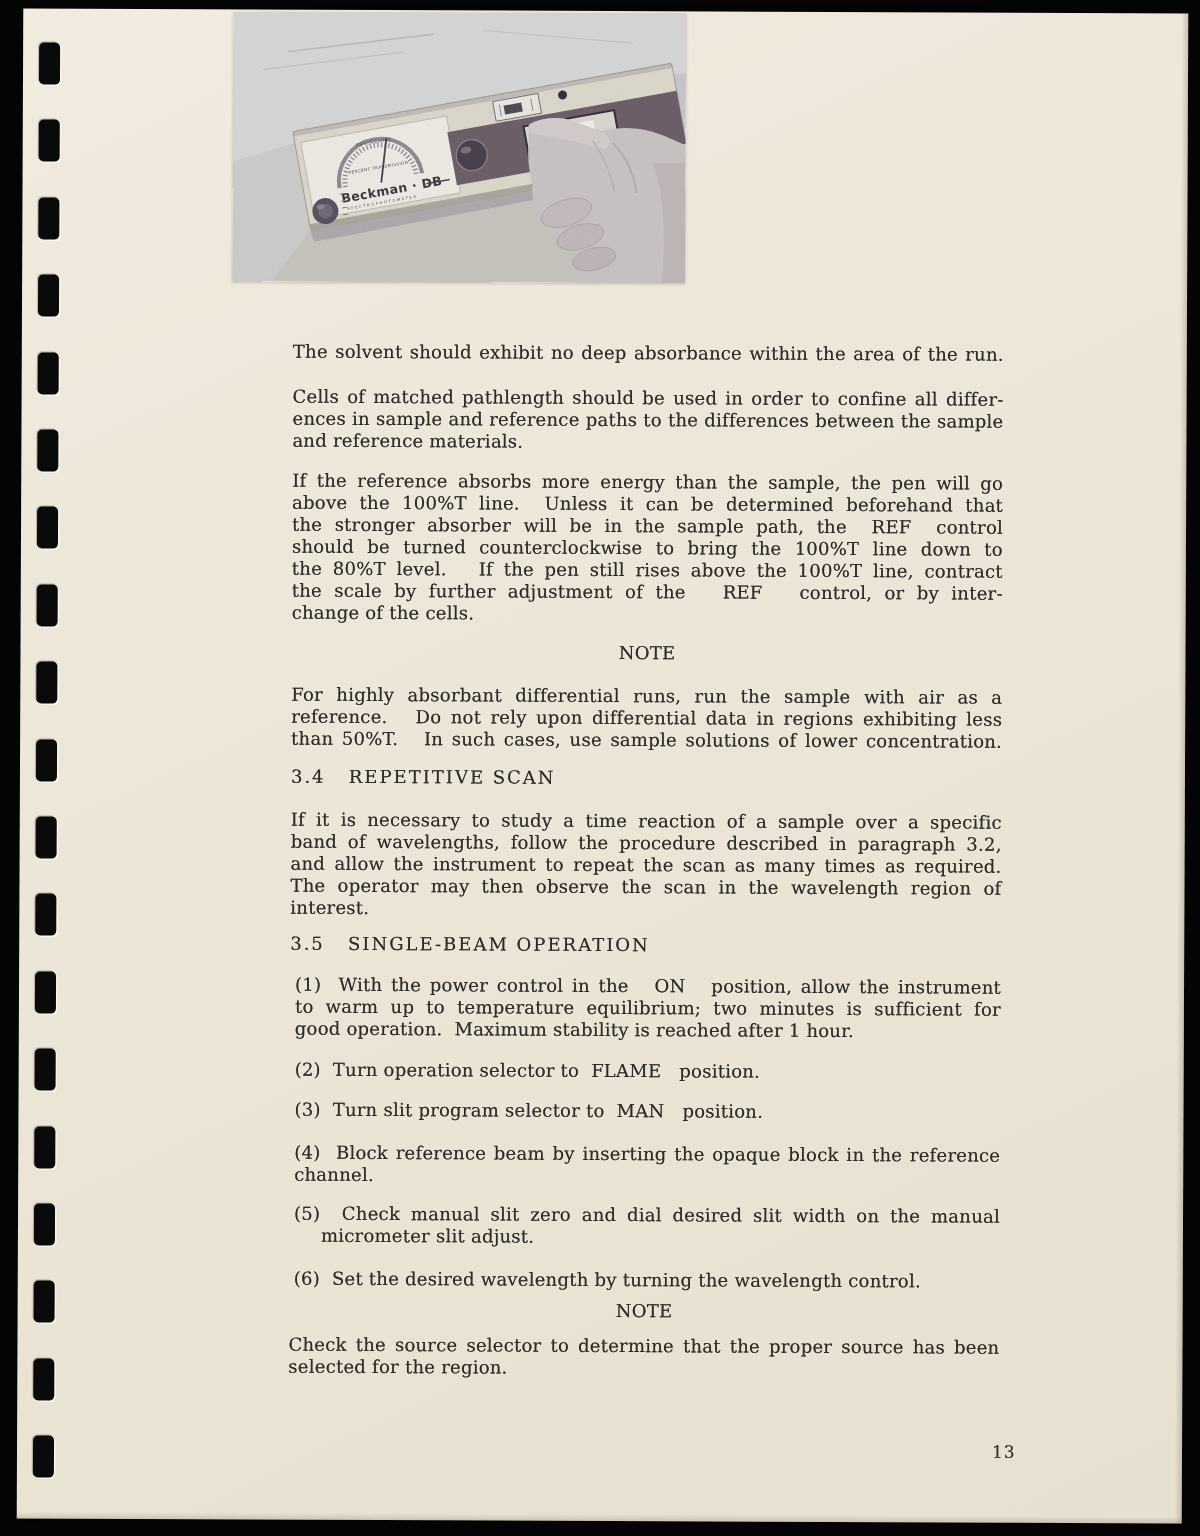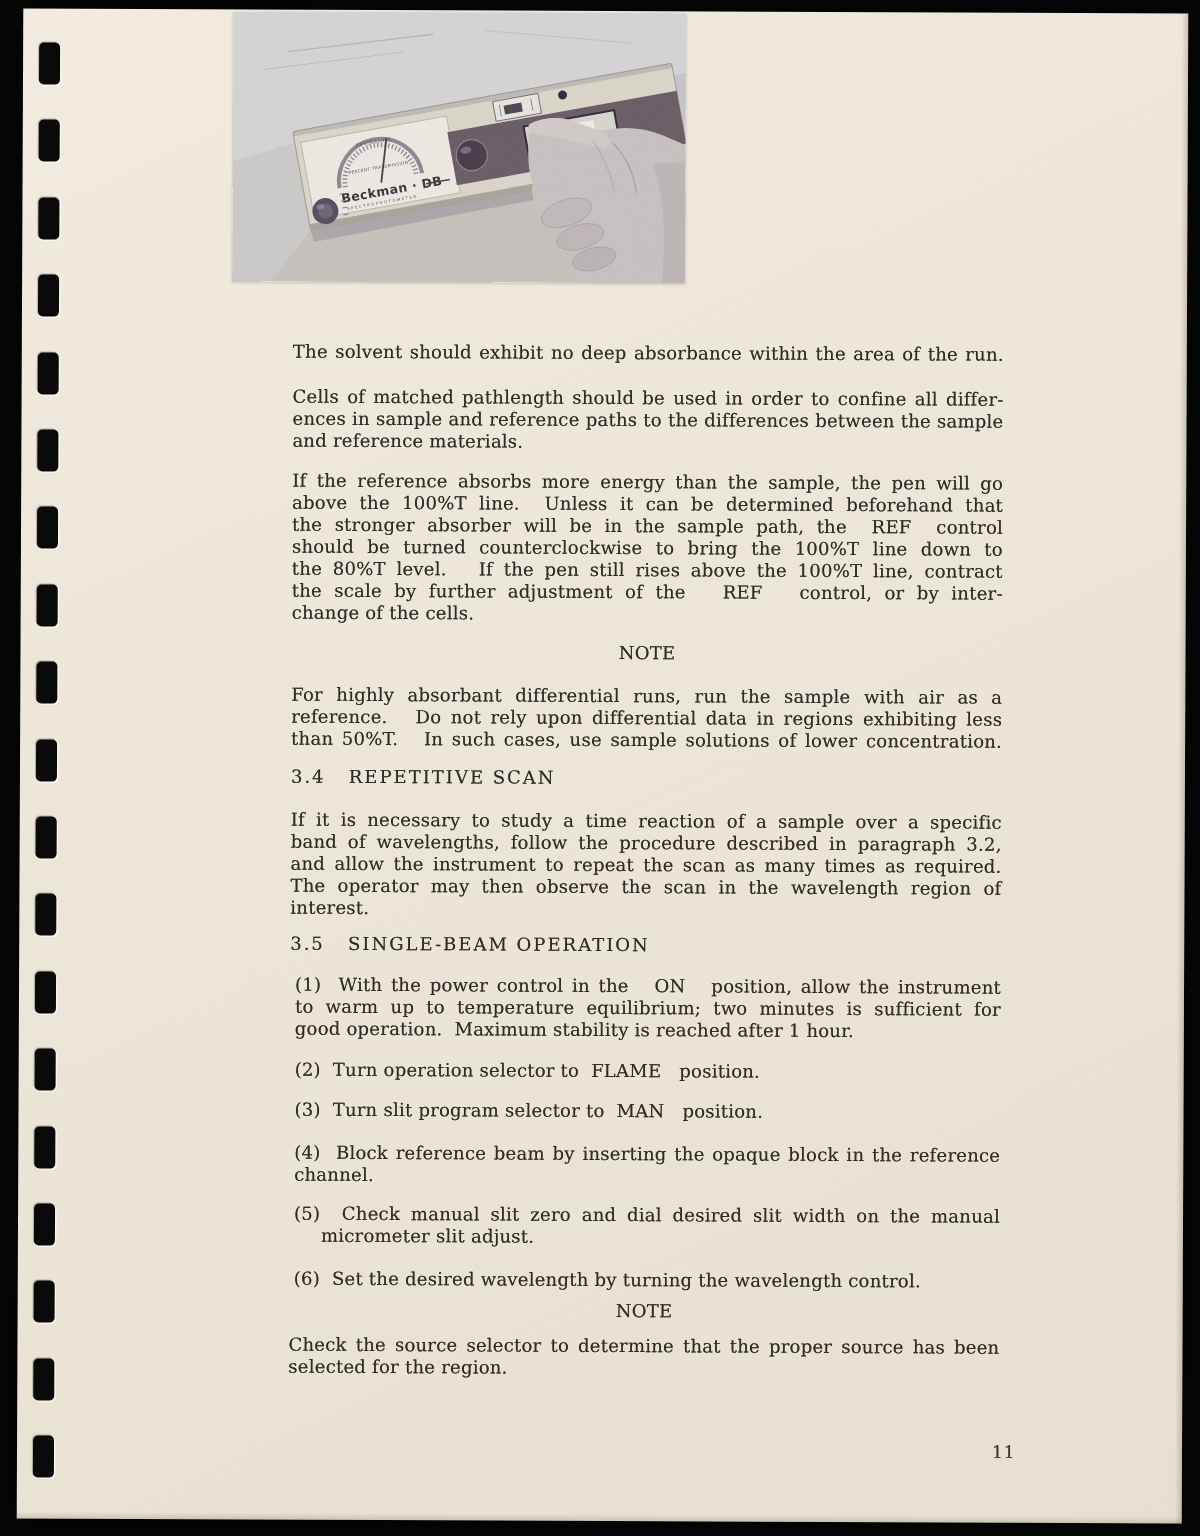--- a/index.html
+++ b/index.html
@@ -214,15 +214,15 @@
 
     <div class="blk note" style="top:1289px">
       <div class="tline">NOTE</div>
     </div>
 
     <div class="blk" style="top:1324px">
       <div class="tline">Check the source selector to determine that the proper source has been</div>
       <div class="tline end">selected for the region.</div>
     </div>
 
-    <div class="pagenum">11</div>
+    <div class="pagenum">13</div>
   </div>
 </div>
 
 </body></html>

